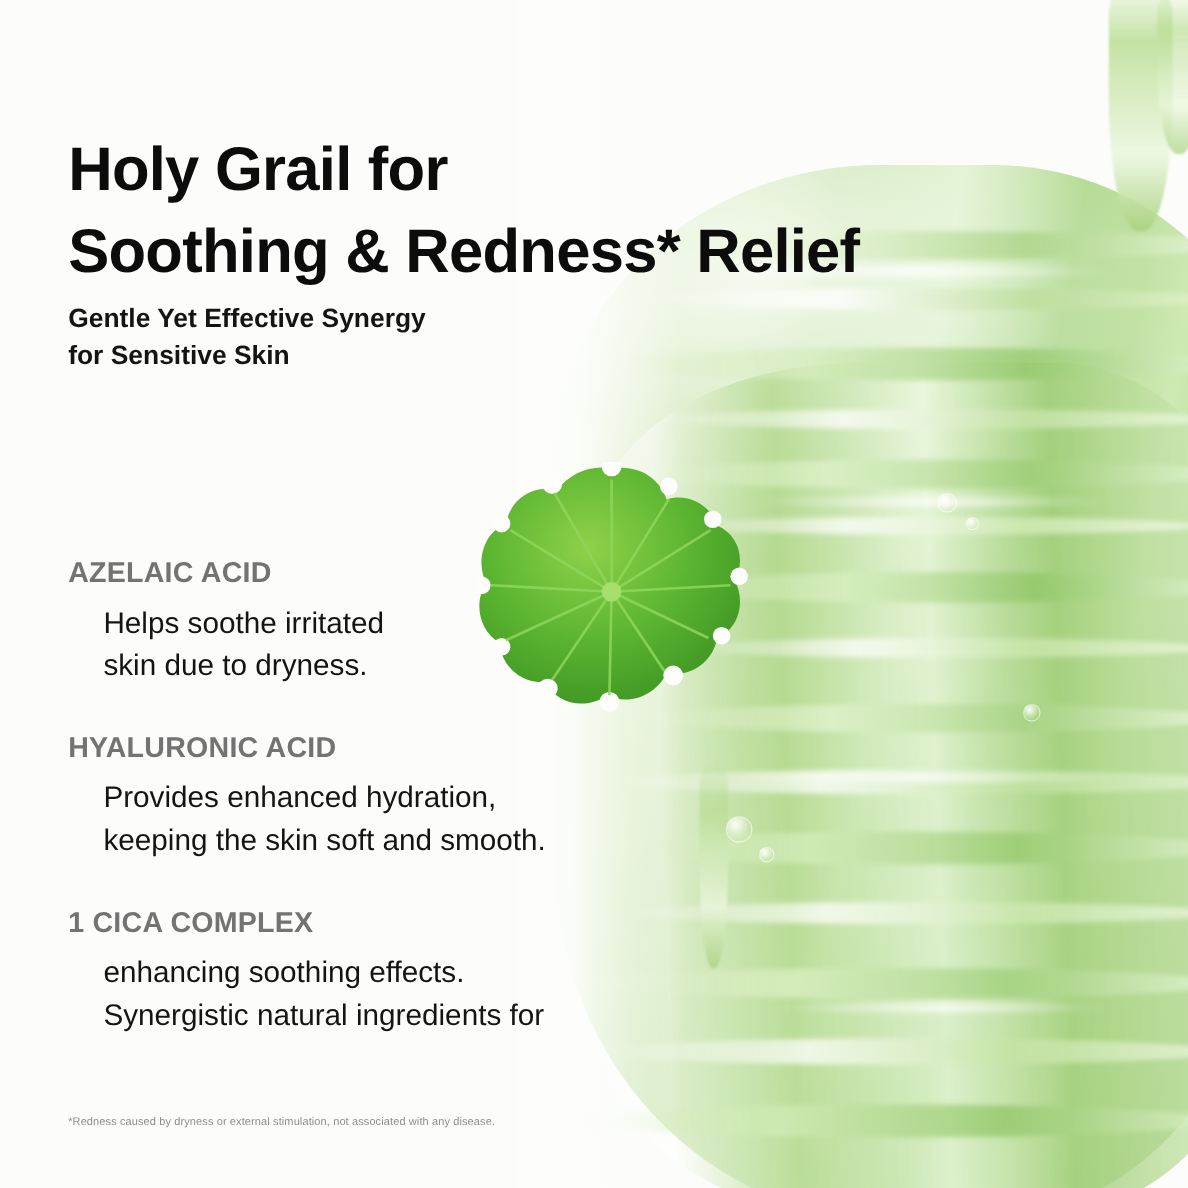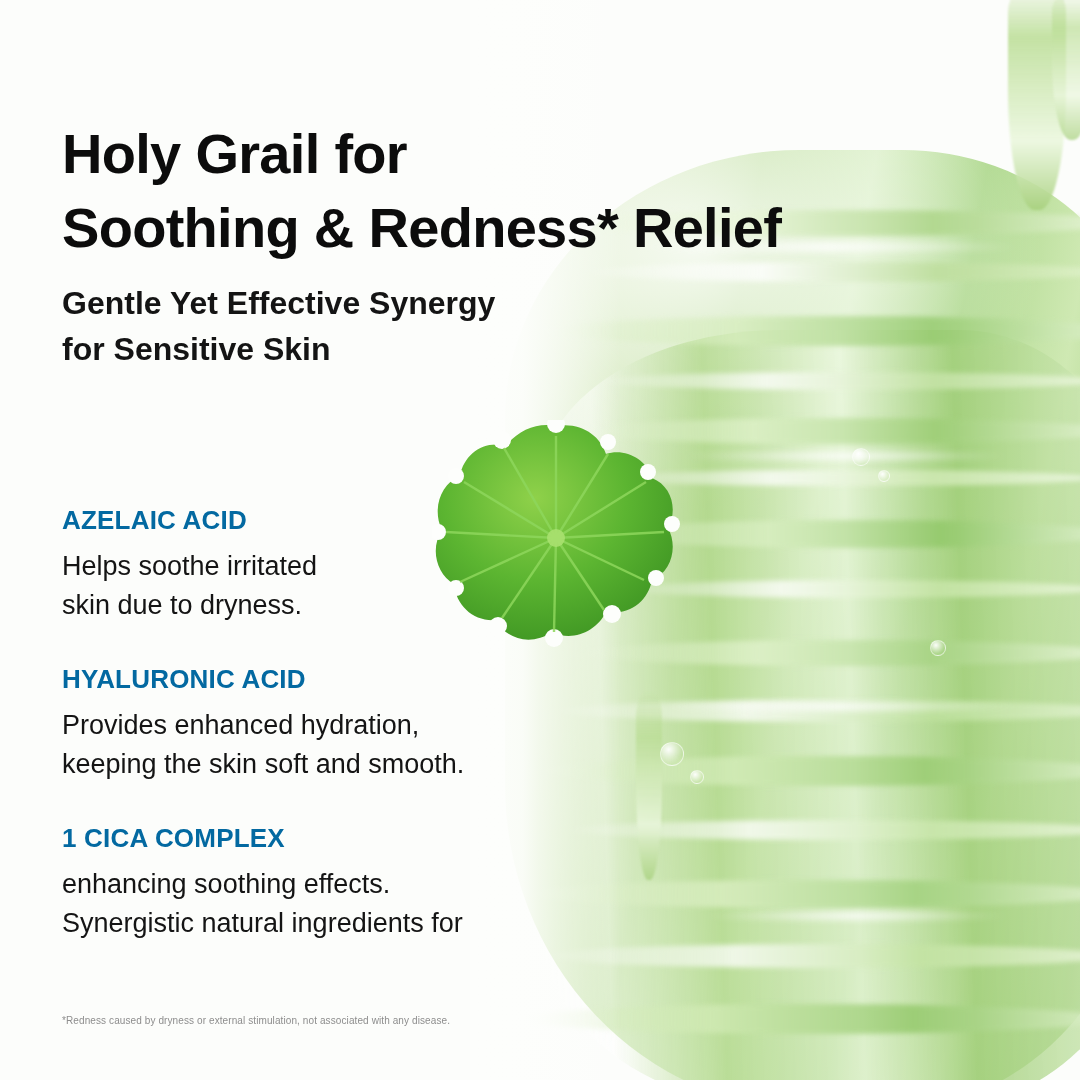--- a/index.html
+++ b/index.html
@@ -120,50 +120,50 @@
     color: #0c0c0c;
     letter-spacing: -0.7px;
   }
   .headline .line { display: block; }
 
   .subhead {
     position: absolute;
     left: 62px;
     top: 236px;
     width: 560px;
-    font-size: 32px;
+    font-size: 24px;
     line-height: 1.44;
     color: #141414;
   }
   .subhead .line { display: block; }
 
   .ingredients {
     position: absolute;
     left: 62px;
     top: 488px;
     width: 520px;
   }
 
   .ing-block { margin-bottom: 40px; }
   .ing-block:last-child { margin-bottom: 0; }
 
   .ing-title {
     font-size: 26px;
     font-weight: bold;
-    color: #0369a1;
+    color: #737373;
     letter-spacing: 0.2px;
     margin: 0 0 11px 0;
   }
 
   .ing-desc {
     font-size: 27px;
     line-height: 1.43;
     color: #141414;
   }
-  .ing-desc .line { display: block; }
+  .ing-desc .line { display: block; margin-left: 32px; }
 
   .footnote {
     position: absolute;
     left: 62px;
     top: 998px;
     width: 860px;
     font-size: 10px;
     color: #8d8d8d;
     letter-spacing: 0.1px;
   }

